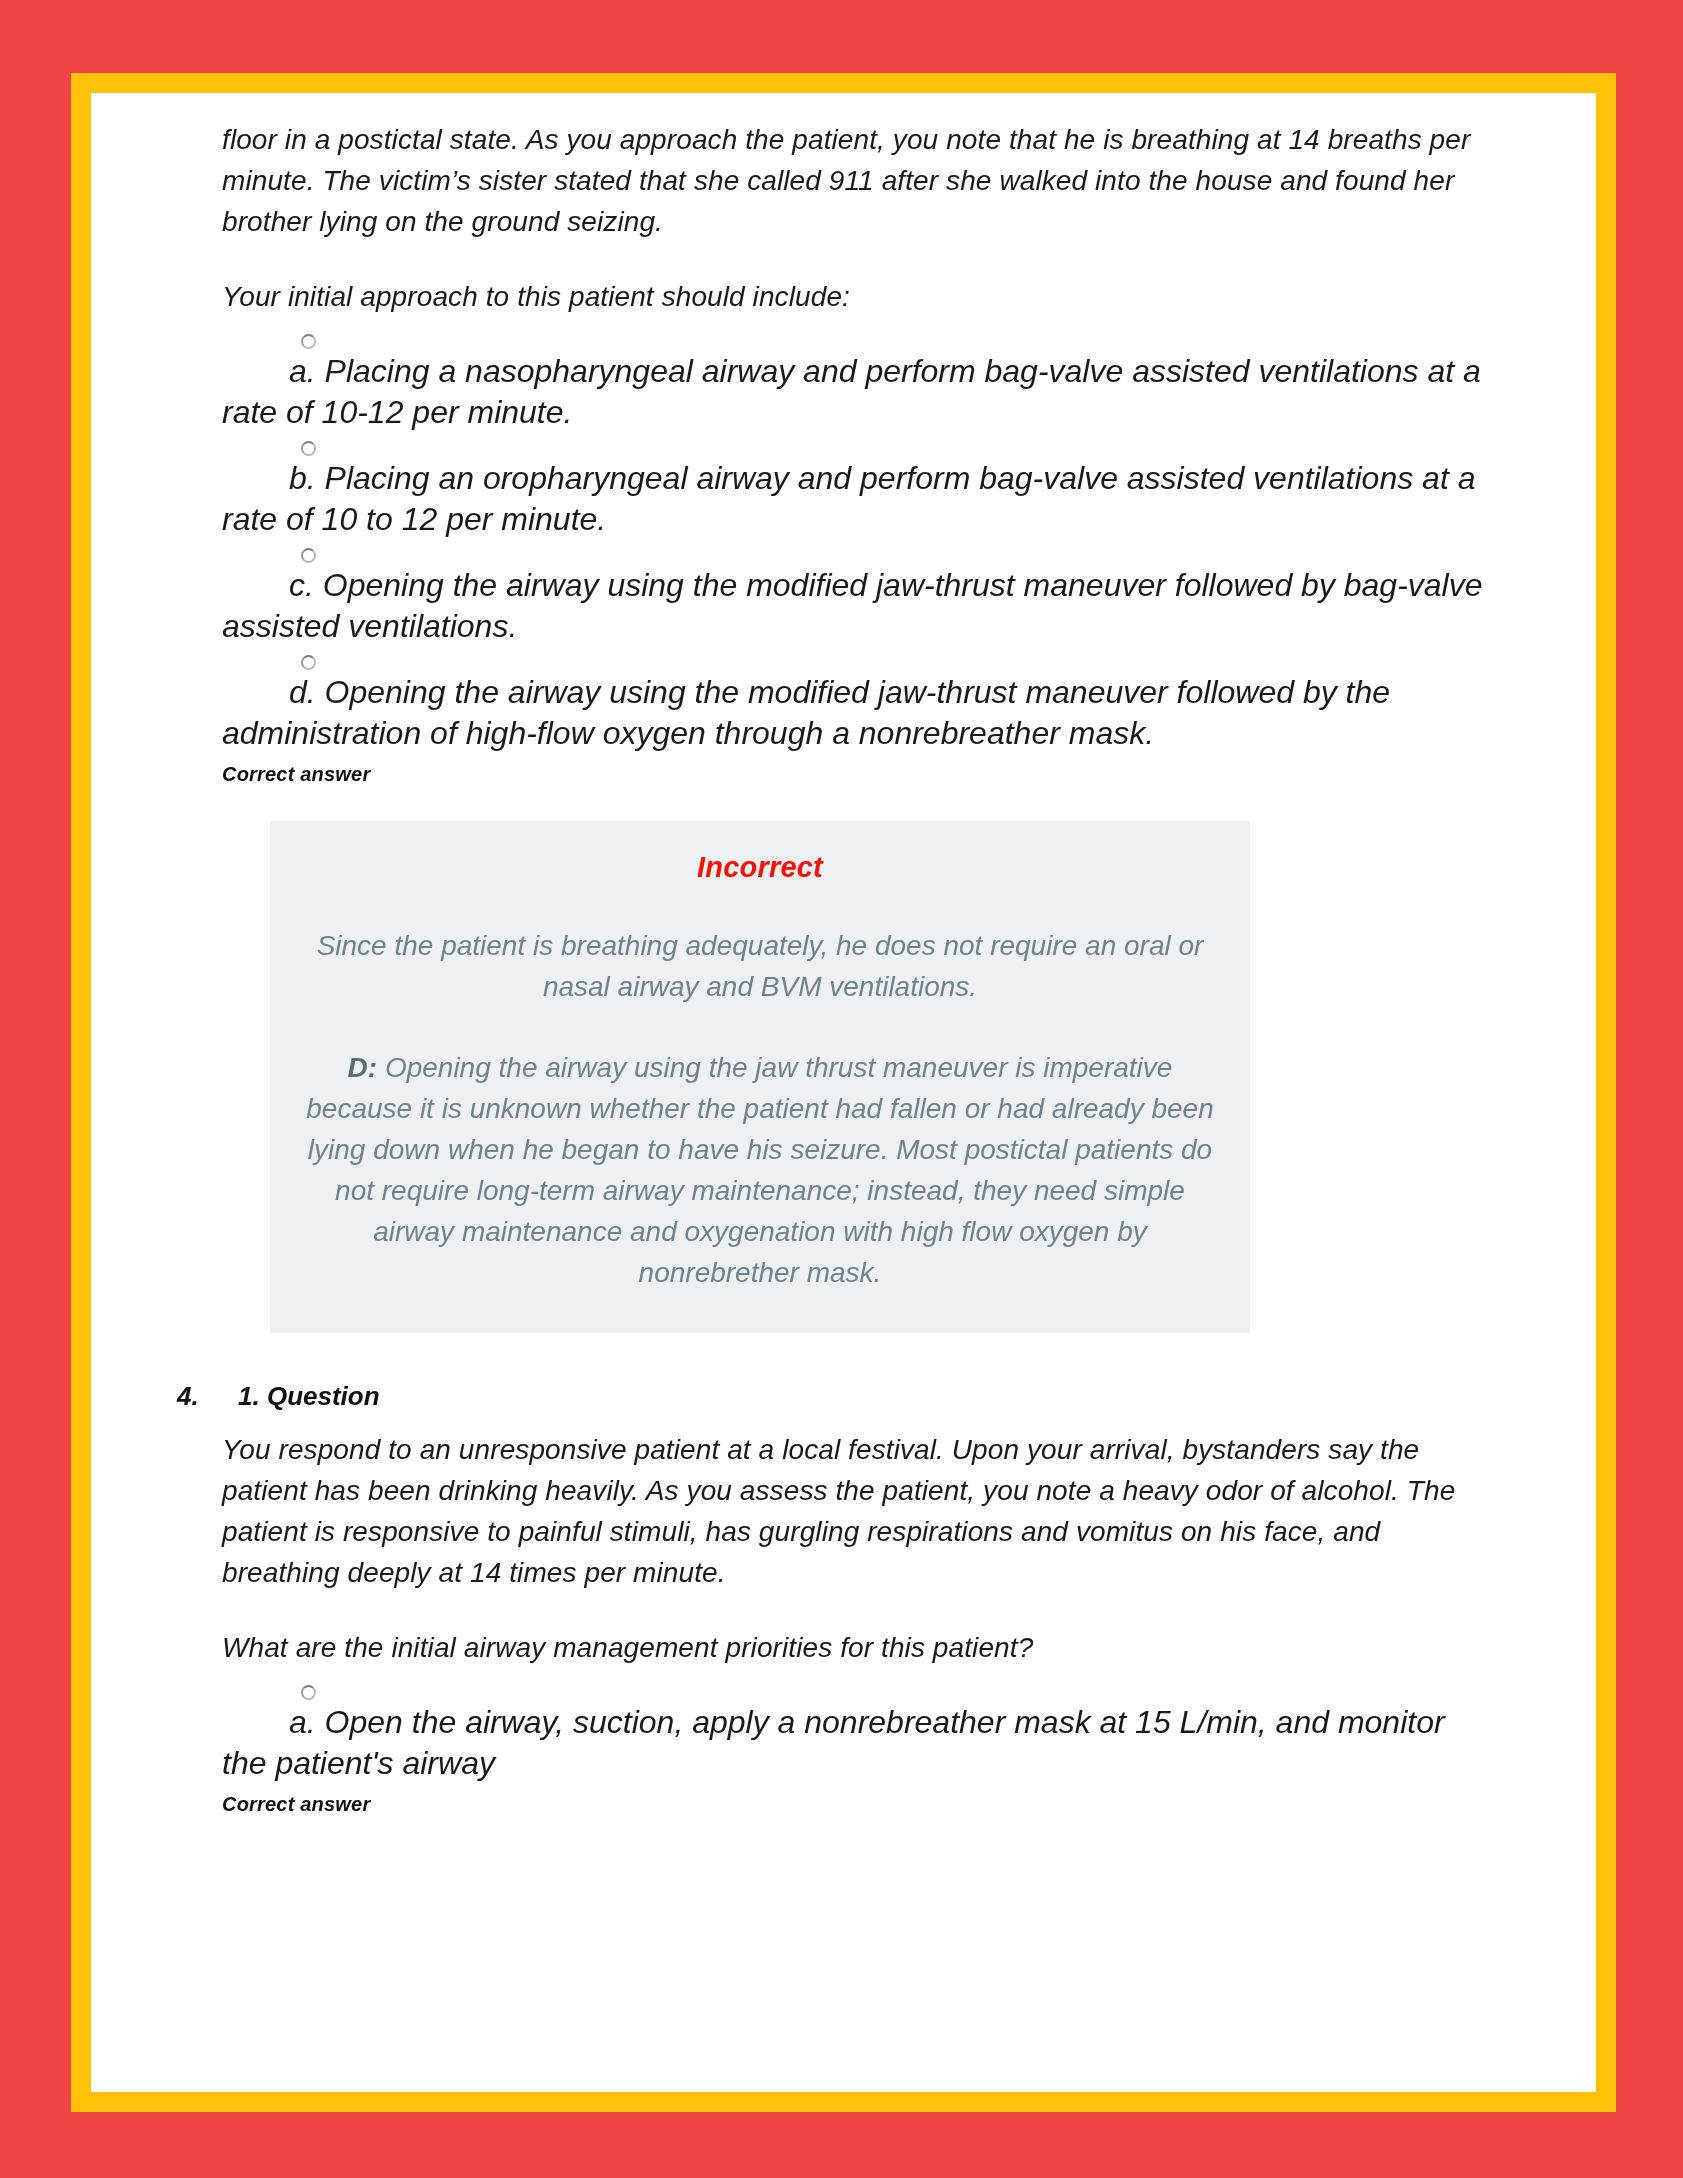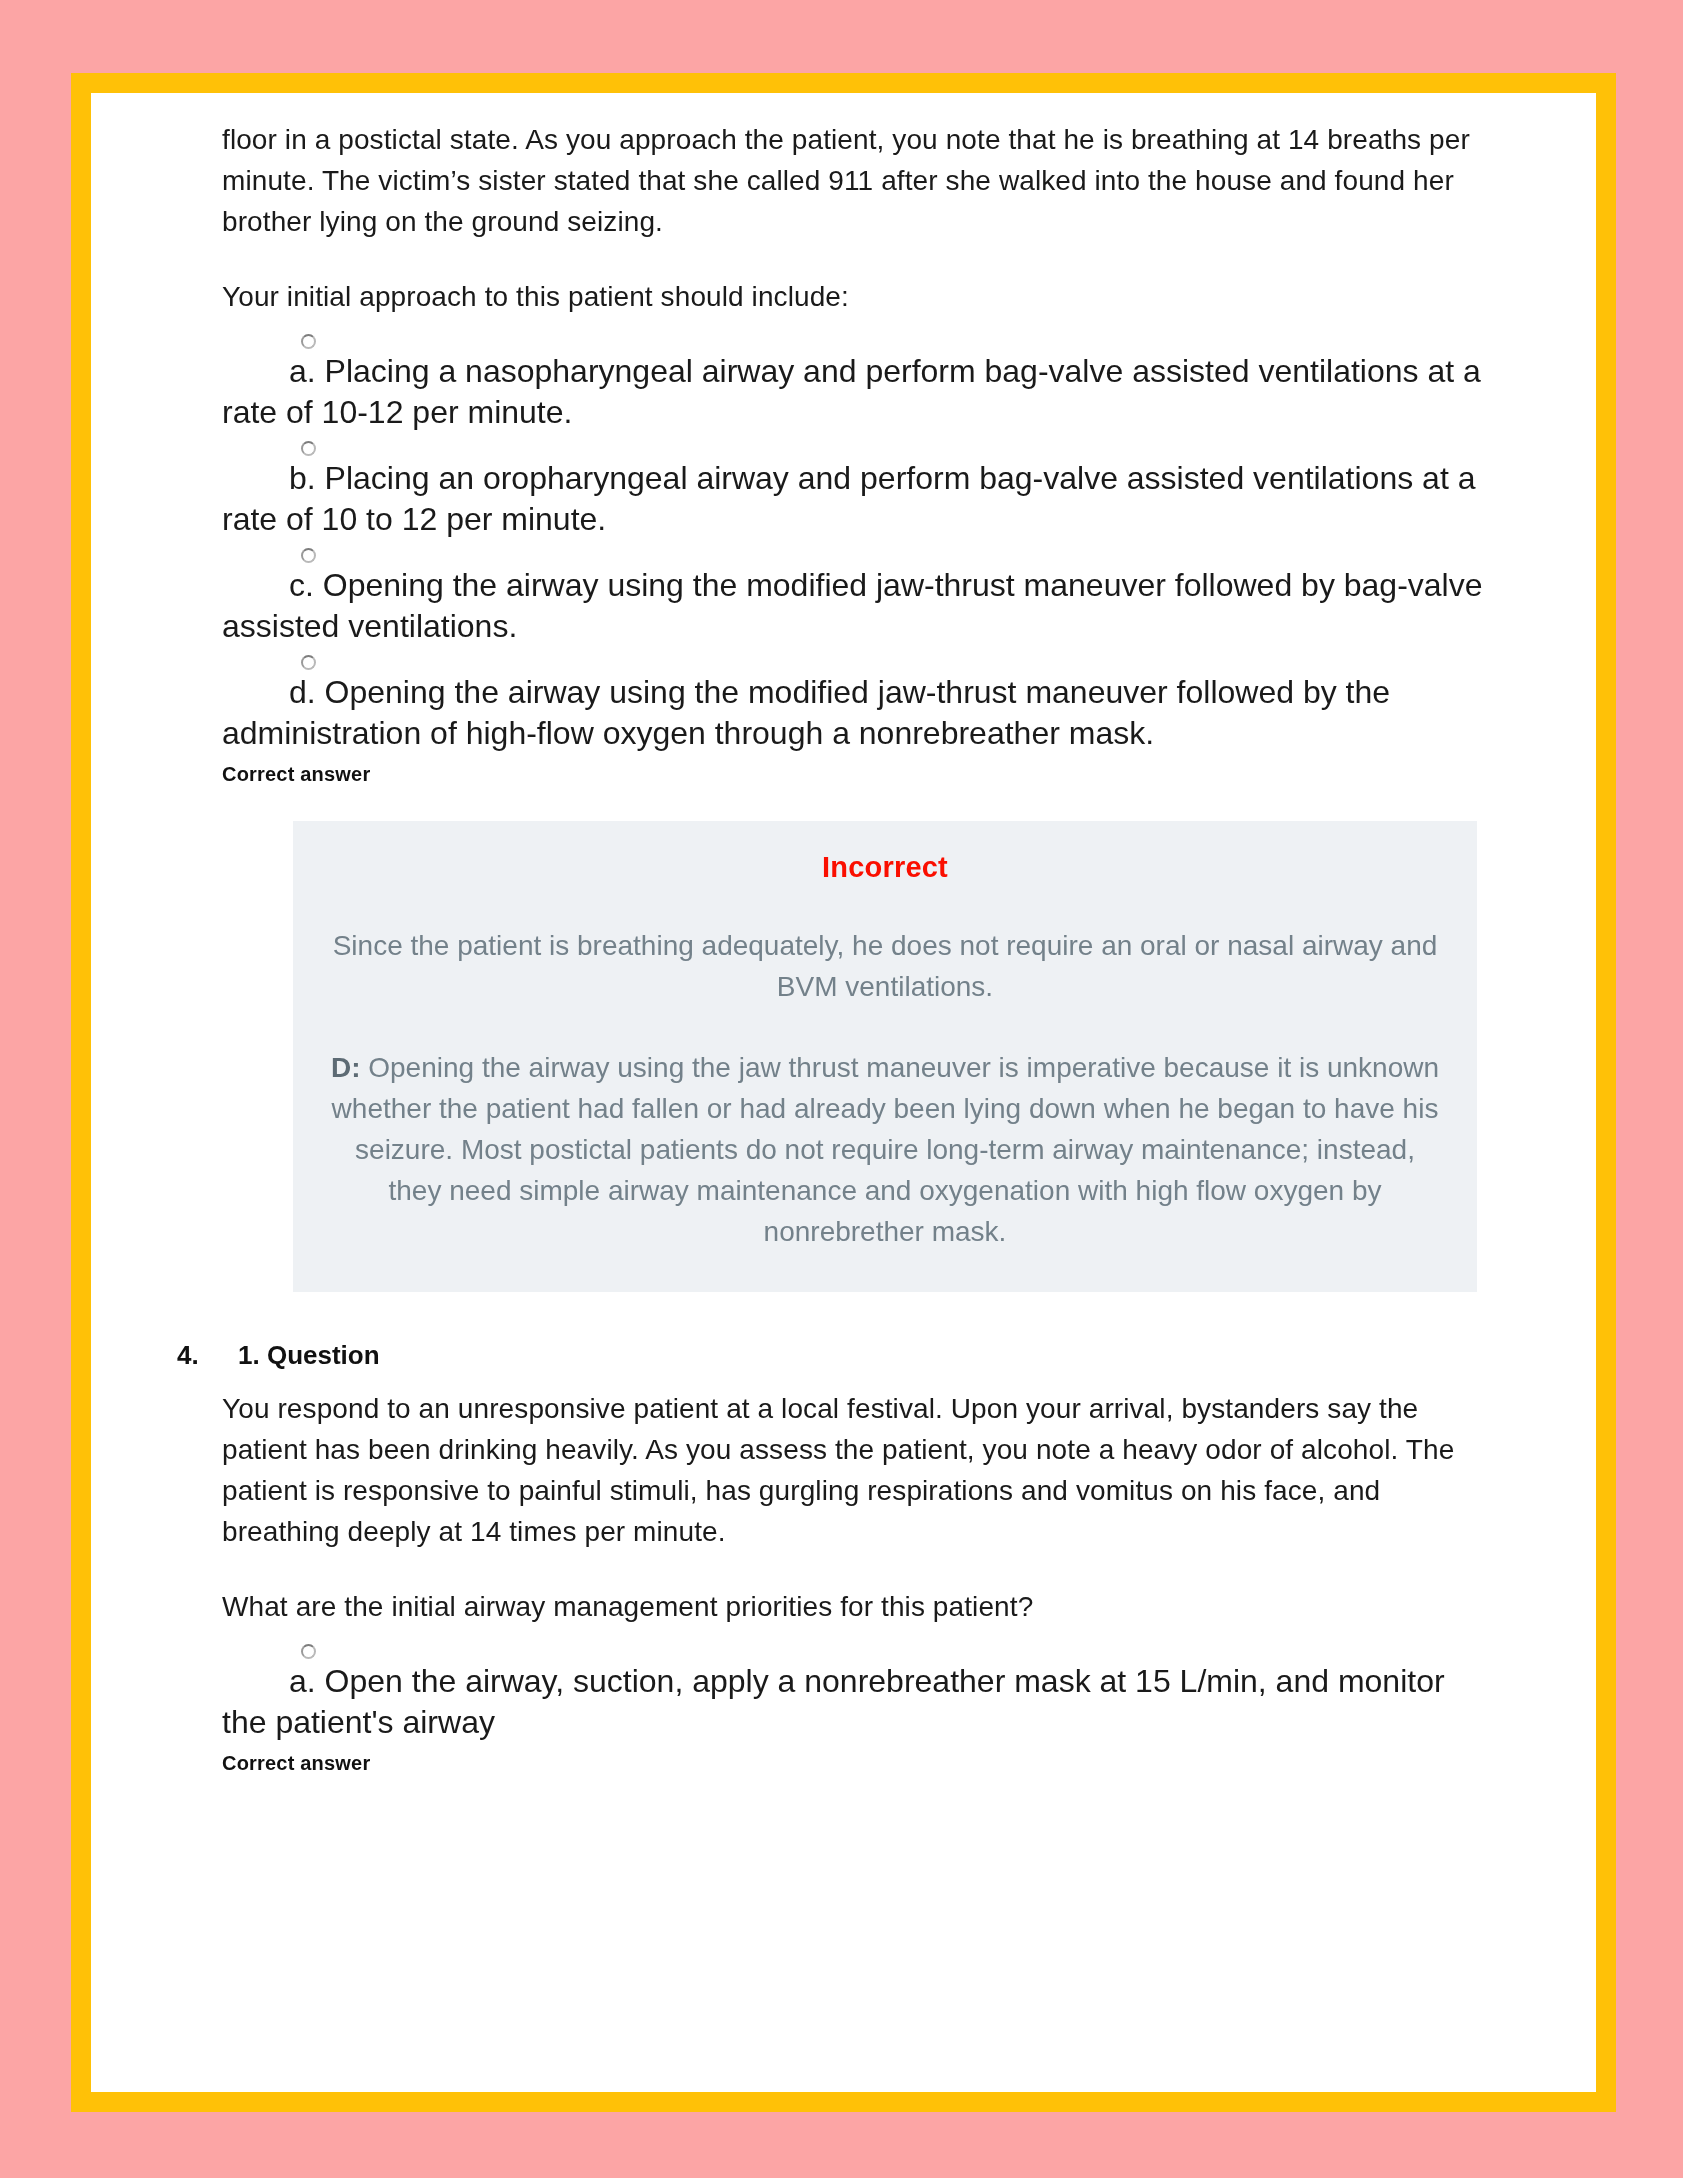--- a/index.html
+++ b/index.html
@@ -15,22 +15,23 @@
     -webkit-font-smoothing: antialiased;
   }
 
   
   .page-sheet {
     position: absolute;
     left: 0;
     top: 0;
     width: 1683px;
     height: 2178px;
-    background: #fca5a5;
-    box-sizing: border-box;
+    background: #ef4444;
+    box-sizing: border-box;
+    font-style: italic;
   }
   .page-border {
     position: absolute;
     left: 71px;
     top: 73px;
     width: 1545px;
     height: 2039px;
     border: 20px solid #ffc107;
     box-sizing: border-box;
     background: #ffffff;
@@ -87,22 +88,22 @@
     line-height: 34px;
     font-weight: bold;
     color: #111111;
     margin: -22px 0 0 0;
     letter-spacing: 0.2px;
   }
 
   
   .feedback {
     background: #eef1f4;
-    margin: 30px 0 0 71px;
-    width: 1184px;
+    margin: 30px 0 0 48px;
+    width: 980px;
     padding: 26px 34px 34px 34px;
     box-sizing: border-box;
   }
   .feedback-title {
     text-align: center;
     color: #fa0f00;
     font-family: "Liberation Sans", sans-serif;
     font-weight: bold;
     font-size: 29px;
     line-height: 40px;

